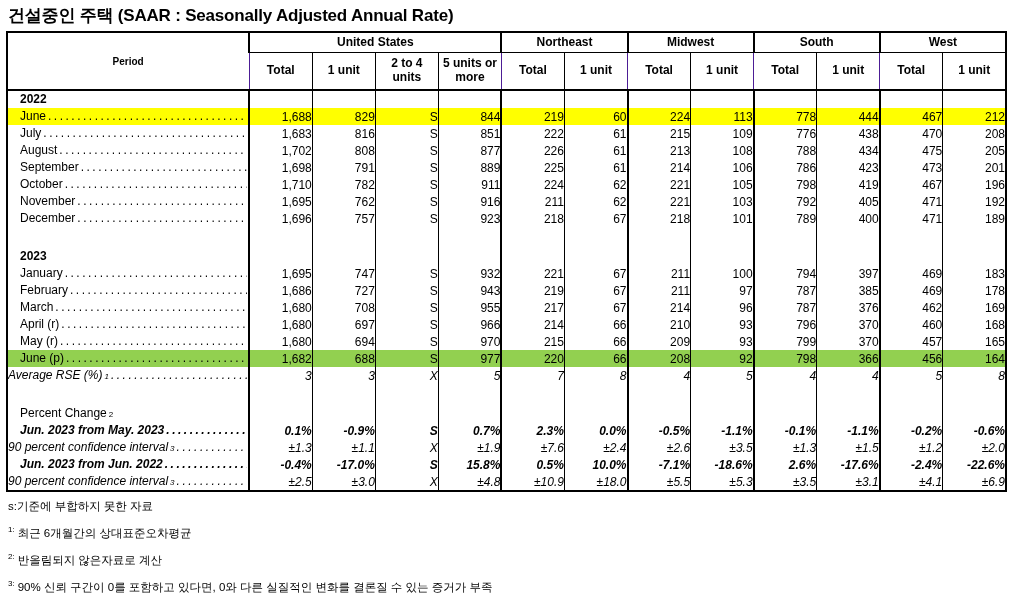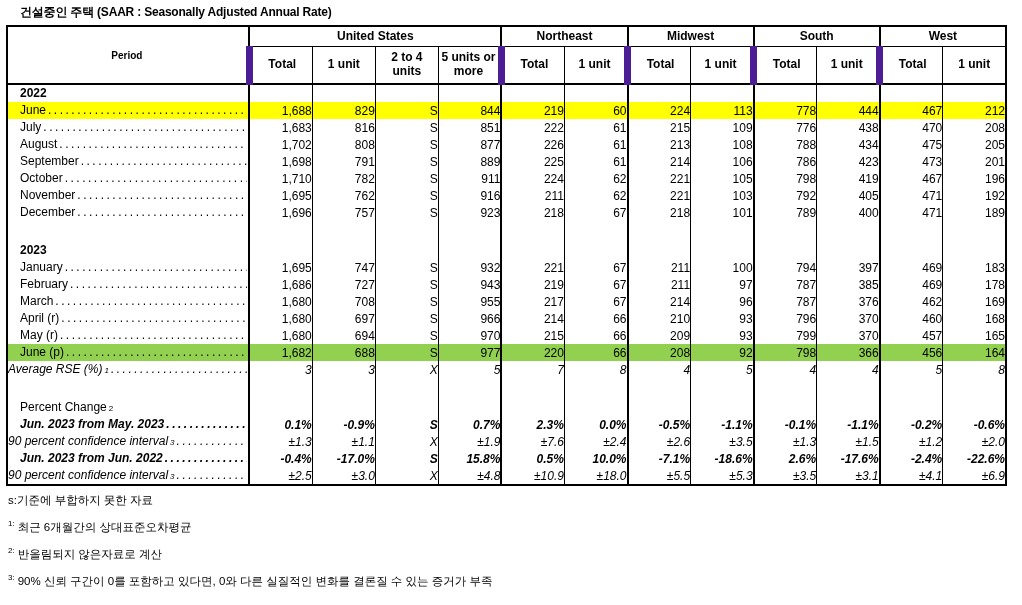--- a/index.html
+++ b/index.html
@@ -1,29 +1,29 @@
 <!DOCTYPE html>
 <html><head>
 <meta charset="utf-8">
 <style>
   html,body{margin:0;padding:0;background:#ffffff;}
   body{font-family:"Liberation Sans","DejaVu Sans",sans-serif;color:#000;}
   .page{position:relative;width:1022px;height:605px;background:#fff;overflow:hidden;}
-  .title{font-size:12px;font-weight:bold;margin:4px 0 4px 20px;letter-spacing:-0.2px;}
+  .title{font-size:17px;font-weight:bold;margin:4px 0 4px 8px;letter-spacing:-0.2px;}
   table.grid{border-collapse:collapse;table-layout:fixed;width:1001px;margin-left:6px;border:2px solid #000;}
   table.grid th, table.grid td{padding:0;vertical-align:middle;overflow:hidden;}
   .c-period{width:242px;}
   .c-num{width:63px;}
   
   tr.hrow1{height:20px;}
   tr.hrow2{height:38px;}
   th.group{font-size:12px;font-weight:bold;border-left:2px solid #000;border-bottom:1px solid #000;}
   th.period{font-size:10px;font-weight:bold;text-align:center;border-bottom:2px solid #000;}
   th.sub{font-size:12px;font-weight:bold;text-align:center;vertical-align:bottom;padding-bottom:3px;line-height:1.12;border-left:1px solid #000;border-bottom:2px solid #000;}
-  th.sub.gl{border-left:7px solid #4c1d95;}
+  th.sub.gl{border-left:1px solid #4c1d95;}
   
   td.pcol{font-size:12px;text-align:left;}
   td.num{font-size:12px;text-align:right;padding-right:5px;border-left:1px solid #000;white-space:nowrap;}
   td.num.gl{border-left:2px solid #000;}
   tr.r-year td, tr.r-month td, tr.r-rse td, tr.r-section td, tr.r-change td, tr.r-ci td{height:17px;}
   tr.r-blank td{height:21px;}
   tr.r-year .pcell{font-weight:bold;}
   tr.hl-yellow td{background:#FFFF00;}
   tr.hl-green td{background:#92D050;}
   tr.hl-green td{font-weight:normal;}

